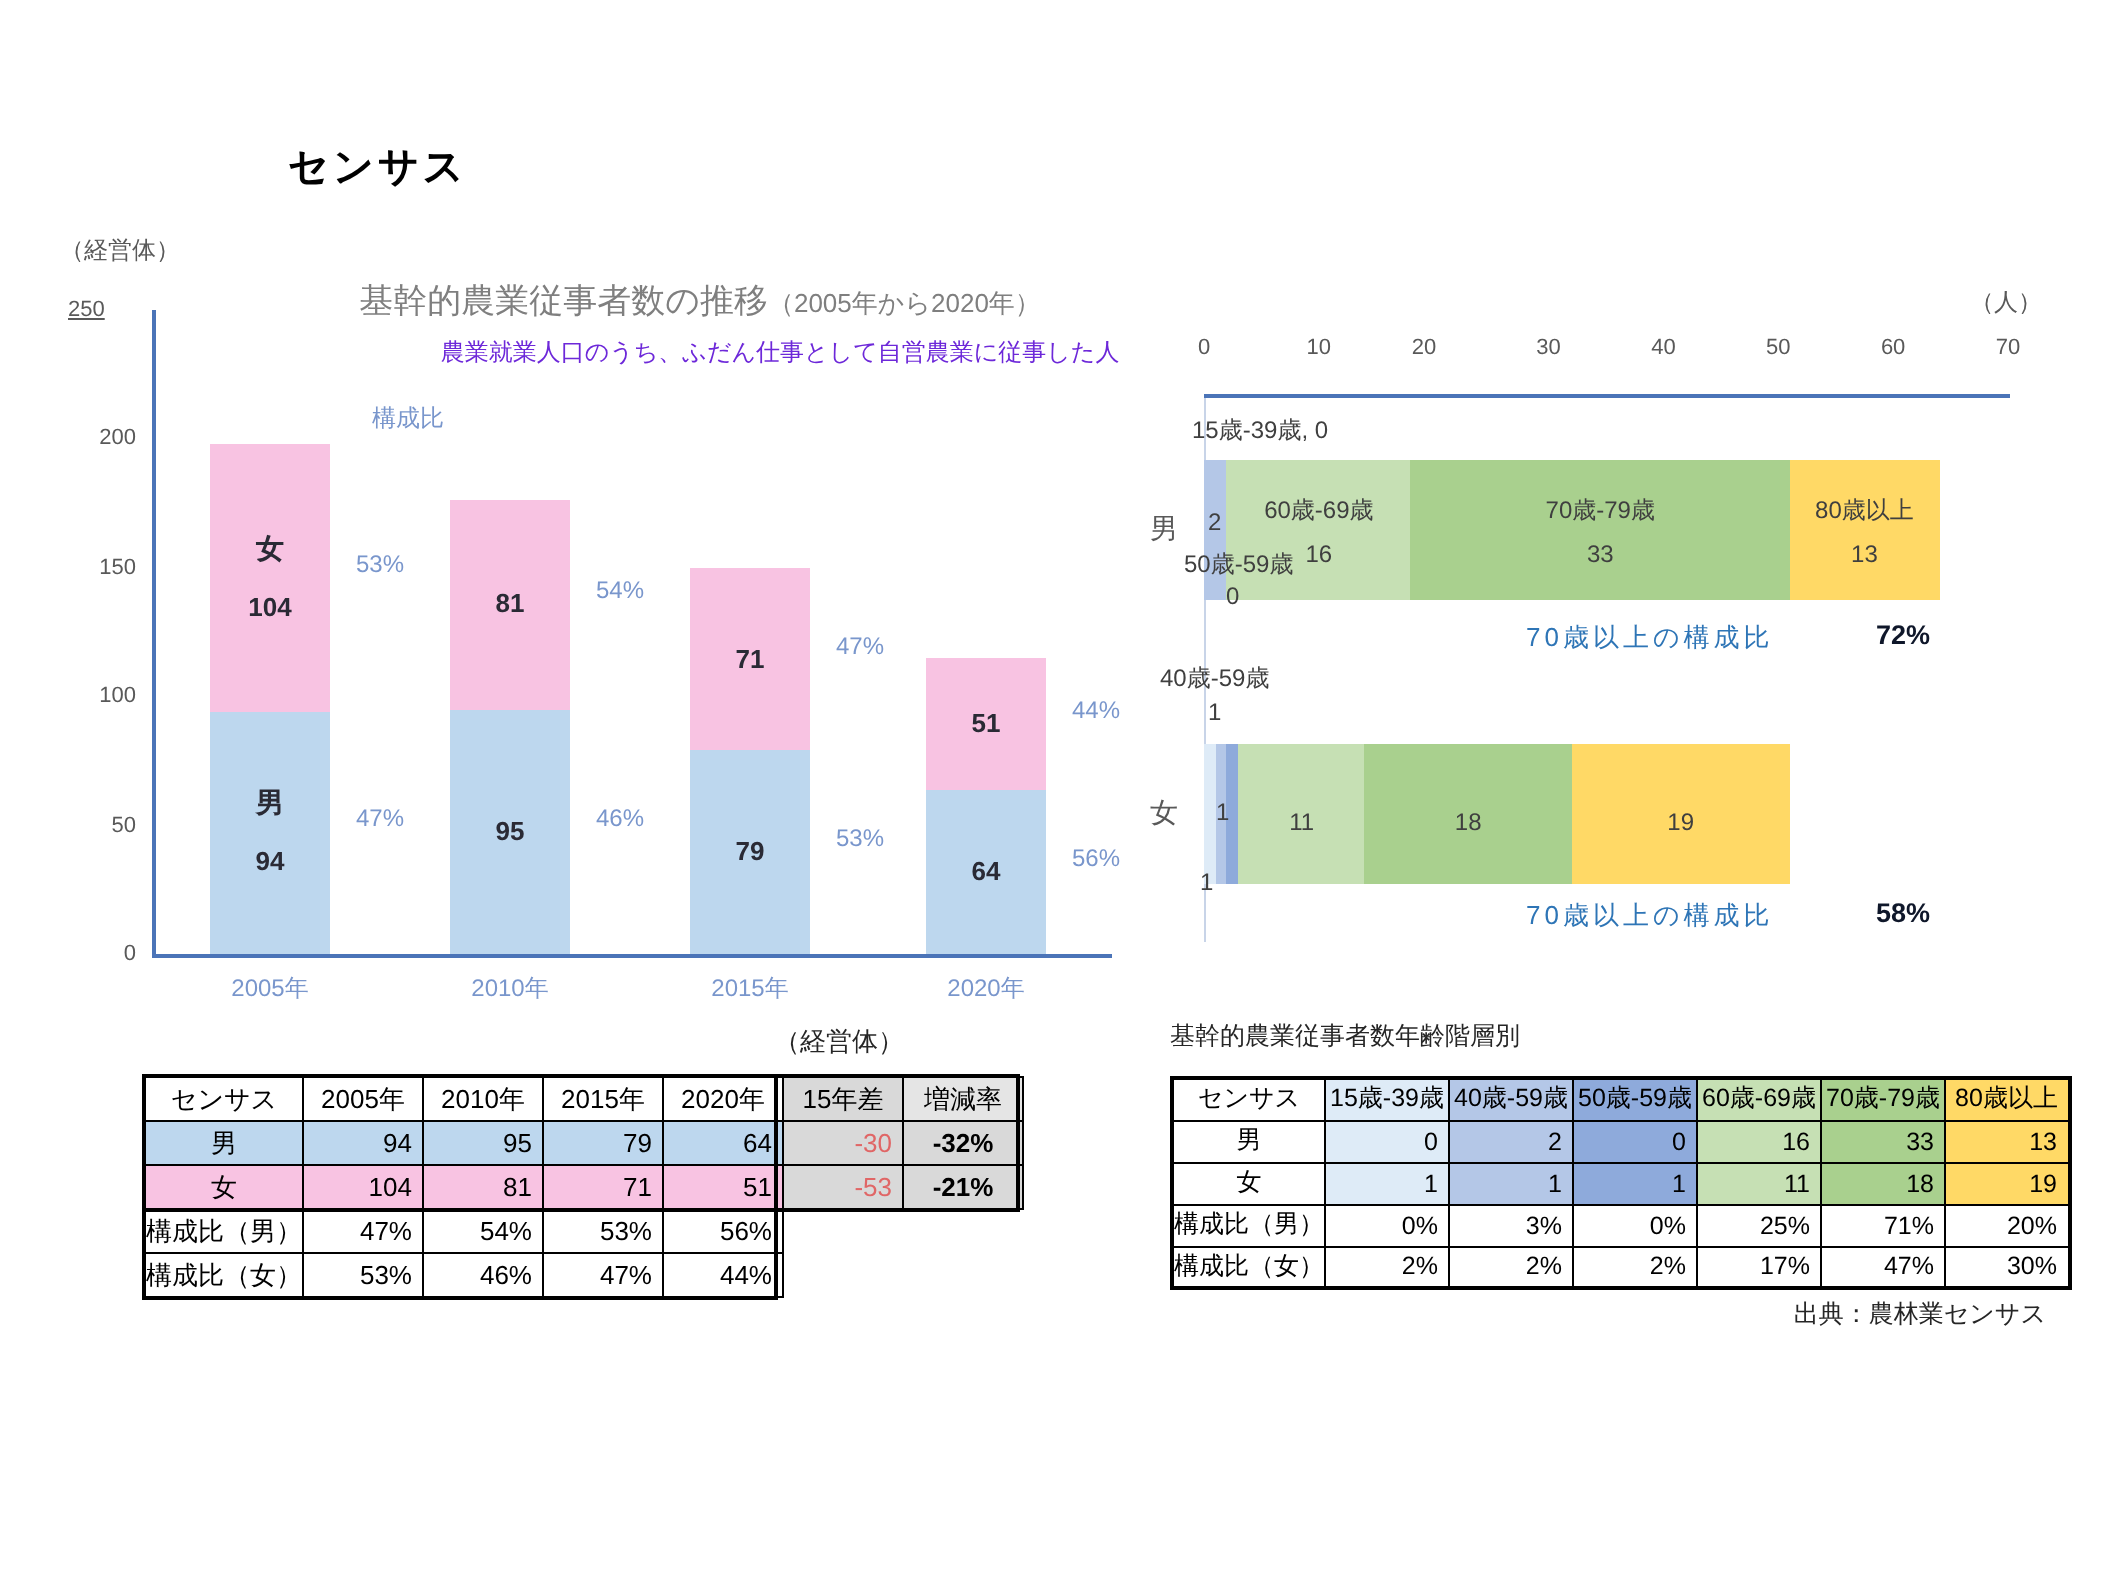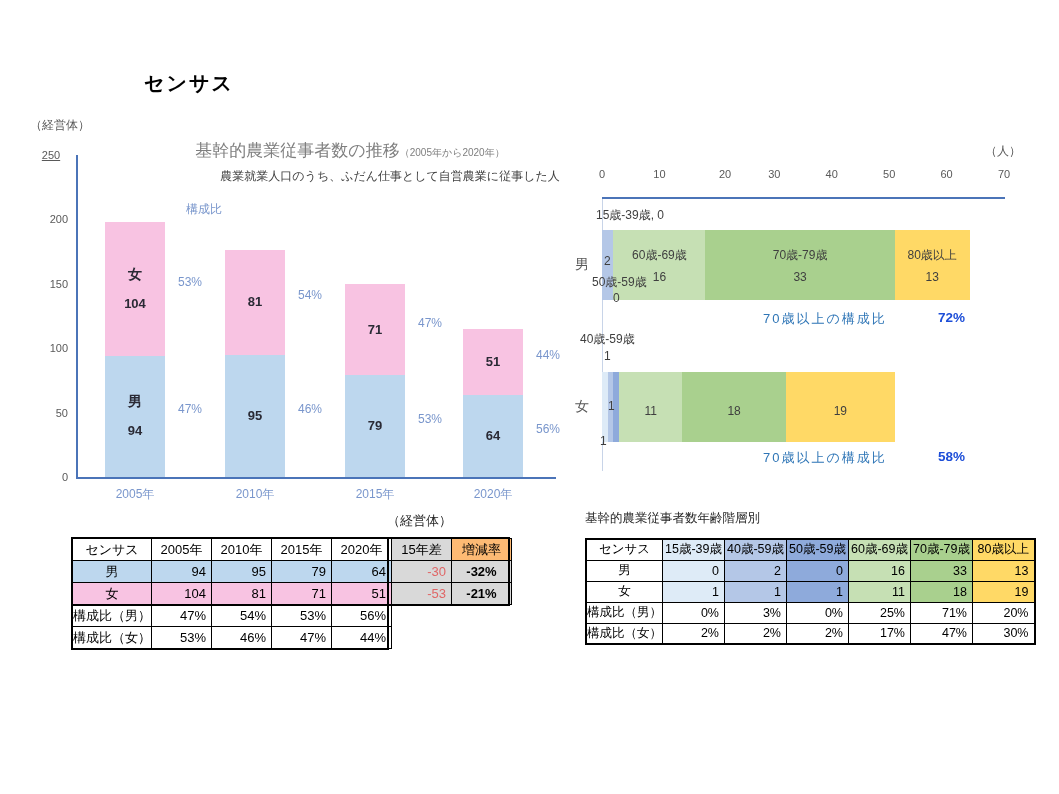--- a/index.html
+++ b/index.html
@@ -3,35 +3,35 @@
 <meta charset="utf-8">
 <style>
   * { margin:0; padding:0; box-sizing:border-box; }
   html,body { background:#fff; }
   body { font-family:"Liberation Sans","DejaVu Sans",sans-serif; }
   #root { position:relative; width:1059px; height:794px; background:#fff; overflow:hidden; }
   .abs { position:absolute; }
   .page-title { font-size:20px; font-weight:bold; color:#000; letter-spacing:2px; }
   .chart-title { color:#7f7f7f; text-align:center; white-space:nowrap; }
   .chart-title .main { font-size:17px; }
-  .chart-title .range { font-size:10px; }
-  .subtitle { color:#404040; font-size:12px; text-align:center; white-space:nowrap; }
+  .chart-title .range { font-size:13px; }
+  .subtitle { color:#6d28d9; font-size:12px; text-align:center; white-space:nowrap; }
   .muted-blue { color:#7996cc; font-size:12px; }
   .unit-label { color:#595959; font-size:12px; }
   .tick-label { color:#595959; font-size:11px; }
   .cat-label { color:#595959; font-size:14px; }
   .bar-seg { position:absolute; }
   .inbar-label { position:absolute; color:#2a2a35; font-weight:bold; font-size:13px; text-align:center; }
   .inbar-name { font-size:14px; }
   .pct-label { position:absolute; color:#7996cc; font-size:12px; white-space:nowrap; }
   .xcat-label { position:absolute; color:#7996cc; font-size:12px; text-align:center; }
   .seg-note { position:absolute; color:#3f3f3f; font-size:12px; white-space:nowrap; }
   .seg-note2 { text-align:center; line-height:22px; }
   .ratio-label { position:absolute; color:#2e75b6; font-size:13px; letter-spacing:2px; white-space:nowrap; }
-  .ratio-value { position:absolute; color:#1d4ed8; font-size:13.5px; font-weight:bold; }
+  .ratio-value { position:absolute; color:#0f172a; font-size:13.5px; font-weight:bold; }
   .axis { position:absolute; background:#4b74b8; }
   table { border-collapse:collapse; table-layout:fixed; }
   td { border:1px solid #000; overflow:hidden; white-space:nowrap; }
   #left-table td { height:22px; font-size:13px; color:#000; }
   #right-table td { height:21px; font-size:12.5px; color:#000; }
   td.c { text-align:center; }
   td.r { text-align:right; padding-right:5px; }
   .tbl-title { font-size:12.5px; color:#262626; }
   .tbl-unit { font-size:13px; color:#262626; }
   .tbl-source { font-size:12.5px; color:#262626; text-align:right; }
@@ -53,21 +53,21 @@
   <div class="abs subtitle" style="left:175px; top:168px; width:430px;">農業就業人口のうち、ふだん仕事として自営農業に従事した人</div>
 
   <div class="abs muted-blue" style="left:186px; top:201px;">構成比</div>
 
   <div class="abs" id="left-chart" style="left:0; top:0; width:1059px; height:794px; pointer-events:none;">
       <div class="tick-label" style="position: absolute; left: 34px; top: 471px; width: 34px; text-align: right;">0</div>
       <div class="tick-label" style="position: absolute; left: 34px; top: 406.6px; width: 34px; text-align: right;">50</div>
       <div class="tick-label" style="position: absolute; left: 34px; top: 342.2px; width: 34px; text-align: right;">100</div>
       <div class="tick-label" style="position: absolute; left: 34px; top: 277.8px; width: 34px; text-align: right;">150</div>
       <div class="tick-label" style="position: absolute; left: 34px; top: 213.4px; width: 34px; text-align: right;">200</div>
-      <div class="tick-label" style="position: absolute; left: 34px; top: 149px; width: 34px; text-align: center; text-decoration: underline;">250</div>
+      <div class="tick-label" style="position: absolute; left: 34px; top: 149px; width: 34px; text-align: left; text-decoration: underline;">250</div>
       <div class="axis" style="left: 76px; top: 155px; width: 2px; height: 324px;"></div>
       <div class="axis" style="left: 76px; top: 477px; width: 480px; height: 2px;"></div>
       <div class="bar-seg" style="left: 105px; top: 355.928px; width: 60px; height: 121.072px; background: rgb(189, 215, 238);"></div>
       <div class="bar-seg" style="left: 105px; top: 221.976px; width: 60px; height: 133.952px; background: rgb(248, 195, 226);"></div>
       <div class="inbar-label" style="left: 105px; top: 259.952px; width: 60px; line-height: 29px;">
         <div class="inbar-name">女</div>
         <div>104</div>
       </div>
       <div class="inbar-label" style="left: 105px; top: 387.464px; width: 60px; line-height: 29px;">
         <div class="inbar-name">男</div>
@@ -98,21 +98,21 @@
       <div class="pct-label" style="left: 536px; top: 421.784px;">56%</div>
       <div class="xcat-label" style="left: 453px; top: 486px; width: 80px;">2020年</div>
     </div>
 
 
   <div class="abs unit-label" style="left:985px; top:143px;">（人）</div>
 
   <div class="abs" id="right-chart" style="left:0; top:0; width:1059px; height:794px; pointer-events:none;">
       <div class="tick-label" style="position: absolute; left: 587px; top: 168px; width: 30px; text-align: center;">0</div>
       <div class="tick-label" style="position: absolute; left: 644.429px; top: 168px; width: 30px; text-align: center;">10</div>
-      <div class="tick-label" style="position: absolute; left: 719px; top: 168px; width: 30px; ">20</div>
+      <div class="tick-label" style="position: absolute; left: 697px; top: 168px; width: 30px; text-align: center;">20</div>
       <div class="tick-label" style="position: absolute; left: 759.286px; top: 168px; width: 30px; text-align: center;">30</div>
       <div class="tick-label" style="position: absolute; left: 816.714px; top: 168px; width: 30px; text-align: center;">40</div>
       <div class="tick-label" style="position: absolute; left: 874.143px; top: 168px; width: 30px; text-align: center;">50</div>
       <div class="tick-label" style="position: absolute; left: 931.571px; top: 168px; width: 30px; text-align: center;">60</div>
       <div class="tick-label" style="position: absolute; left: 989px; top: 168px; width: 30px; text-align: center;">70</div>
       <div class="axis" style="left: 602px; top: 197px; width: 403px; height: 2px;"></div>
       <div class="axis" style="left: 602px; top: 199px; width: 1px; height: 272px; background: rgb(200, 212, 232);"></div>
       <div class="cat-label" style="position: absolute; left: 570px; top: 256px; width: 24px; text-align: center;">男</div>
       <div class="bar-seg" style="left: 602px; top: 230px; width: 11.4857px; height: 70px; background: rgb(180, 199, 231);"></div>
       <div class="bar-seg" style="left: 613.486px; top: 230px; width: 91.8857px; height: 70px; background: rgb(198, 224, 180);"></div>
@@ -167,21 +167,21 @@
           <col style="width:60px">
         </colgroup>
         <tbody>
           <tr>
             <td class="c" style="">センサス</td>
             <td class="c" style="">2005年</td>
             <td class="c" style="">2010年</td>
             <td class="c" style="">2015年</td>
             <td class="c" style="">2020年</td>
             <td class="c" style="background:#d9d9d9;">15年差</td>
-            <td class="c" style="background:#fdba74;">増減率</td>
+            <td class="c" style="background:#e5e5e5;">増減率</td>
           </tr>
           <tr>
             <td class="c" style="background:#bdd7ee;">男</td>
             <td class="r" style="background:#bdd7ee;">94</td>
             <td class="r" style="background:#bdd7ee;">95</td>
             <td class="r" style="background:#bdd7ee;">79</td>
             <td class="r" style="background:#bdd7ee;">64</td>
             <td class="r" style="background:#d9d9d9;color:#e06666;">-30</td>
             <td class="c" style="background:#d9d9d9;font-weight:bold;">-32%</td>
           </tr>
@@ -268,14 +268,15 @@
             <td class="r" style="">2%</td>
             <td class="r" style="">2%</td>
             <td class="r" style="">2%</td>
             <td class="r" style="">17%</td>
             <td class="r" style="">47%</td>
             <td class="r" style="">30%</td>
           </tr>
         </tbody>
       </table>
     </div>
+  <div class="abs tbl-source" style="left:585px; top:649px; width:438px;">出典：農林業センサス</div>
 
 </div>
 
 </body></html>

